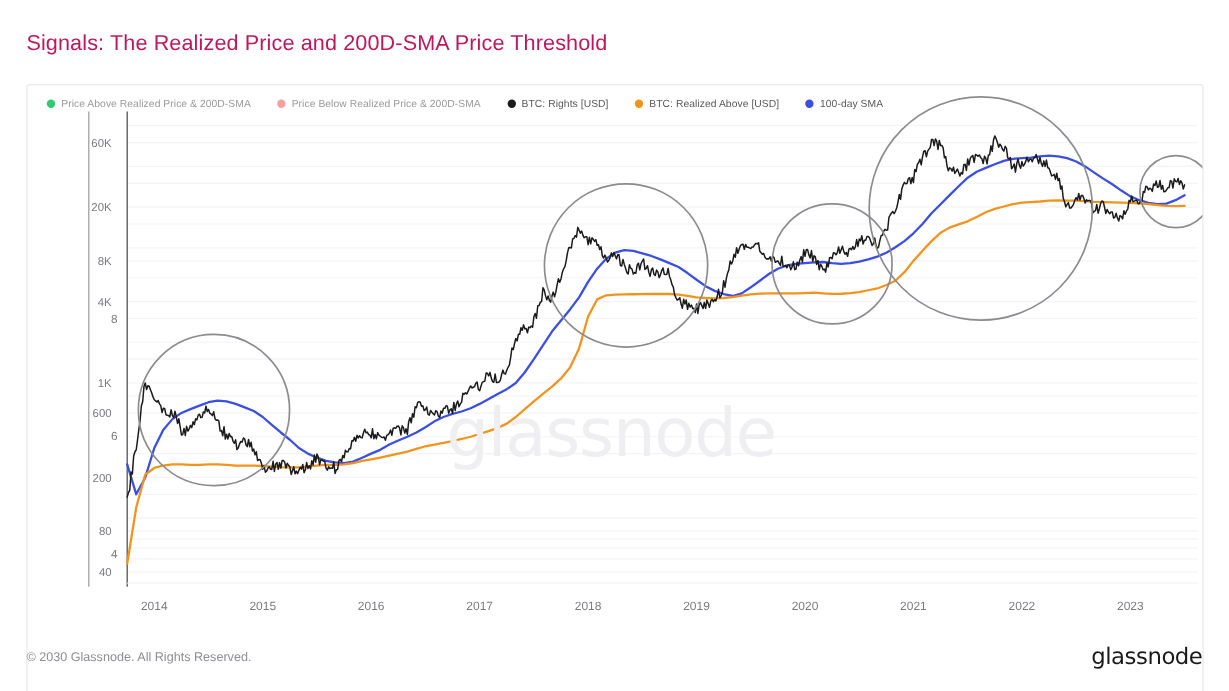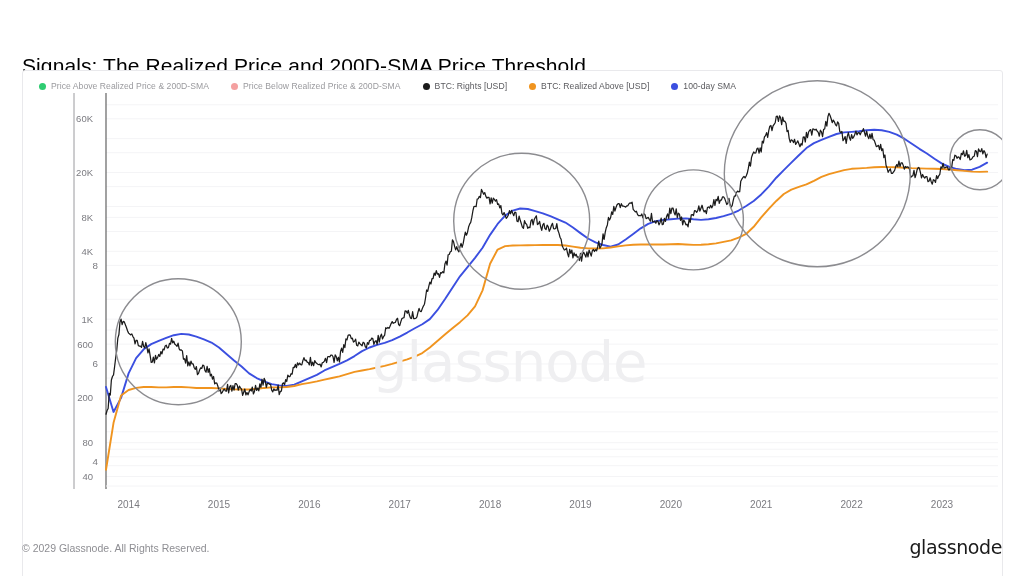--- a/index.html
+++ b/index.html
@@ -5,23 +5,22 @@
   html,body{margin:0;padding:0;}
   body{
     width:1024px;height:576px;
     background:#ffffff;
     font-family:"Liberation Sans","DejaVu Sans",sans-serif;
     overflow:hidden;
     position:relative;
   }
   #page-title{
     position:absolute;left:22px;top:26px;
-    font-size:21px;color:#000000;letter-spacing:.1px;
+    font-size:18px;color:#be185d;letter-spacing:.1px;
     white-space:nowrap;
-    margin-top:28px;
   }
   #chart-card{
     position:absolute;left:22px;top:70px;
     width:981px;height:540px;
     background:#fff;
     border:1px solid #e9e9ec;
     border-radius:3px;
     box-sizing:border-box;
     overflow:hidden;
   }
@@ -156,14 +155,14 @@
         <circle cx="670.4" cy="148.9" r="50" class="annot-circle"></circle>
         <circle cx="794.3" cy="102.8" r="93" class="annot-circle"></circle>
         <circle cx="956.9" cy="88.7" r="30" class="annot-circle"></circle>
       </svg>
   </div>
 
   <div id="watermark">glassnode</div>
 
 </div>
 
-<div id="footer-copy">© 2029 Glassnode. All Rights Reserved.</div>
+<div id="footer-copy">© 2030 Glassnode. All Rights Reserved.</div>
 <div id="footer-logo">glassnode</div>
 
 </body></html>

